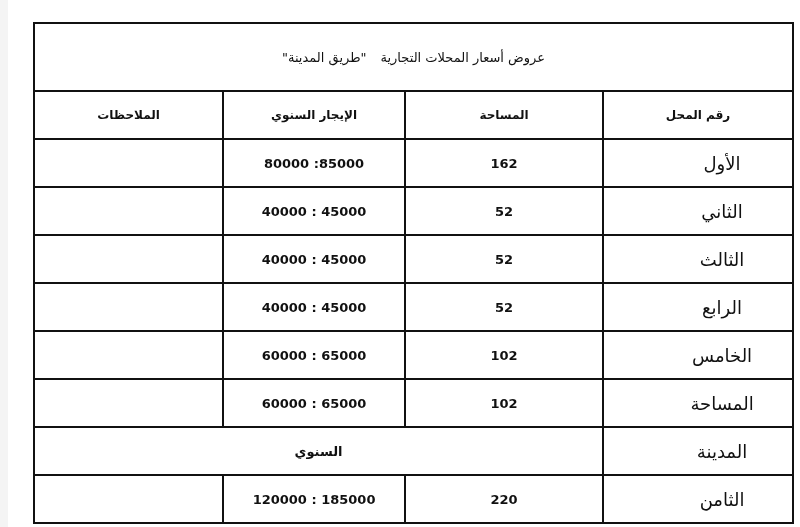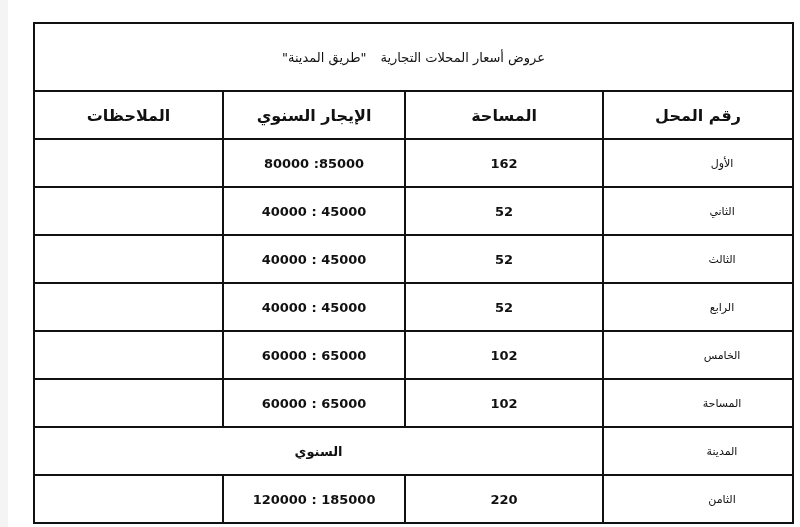--- a/index.html
+++ b/index.html
@@ -12,24 +12,24 @@
     position: absolute; left: 33px; top: 22px;
     width: 759px; border-collapse: collapse; table-layout: fixed;
     direction: rtl;
   }
   .doc-table td, .doc-table th {
     border: 2.5px solid #111; text-align: center; vertical-align: middle;
     padding: 0; font-weight: normal;
   }
   .title-cell { height: 66px; font-size: 13px; font-weight: bold; }
   .title-cell span.gap { display: inline-block; width: 14px; }
-  .head-row th { height: 46px; font-size: 16px; font-weight: bold; }
+  .head-row th { height: 46px; font-size: 12px; font-weight: bold; }
   .data-row td { height: 46px; font-size: 12.5px; }
   .data-row td.num { font-weight: bold; font-size: 13px; }
-  .data-row td.name { font-size: 11px; padding-left: 48px; }
+  .data-row td.name { font-size: 18px; padding-left: 48px; }
   .ltr { direction: ltr; unicode-bidi: embed; margin-top: 22px; }
 </style>
 </head>
 <body>
 
 <div class="leftshade"></div>
 
 <table class="doc-table">
   <colgroup>
     <col style="width:190px">

